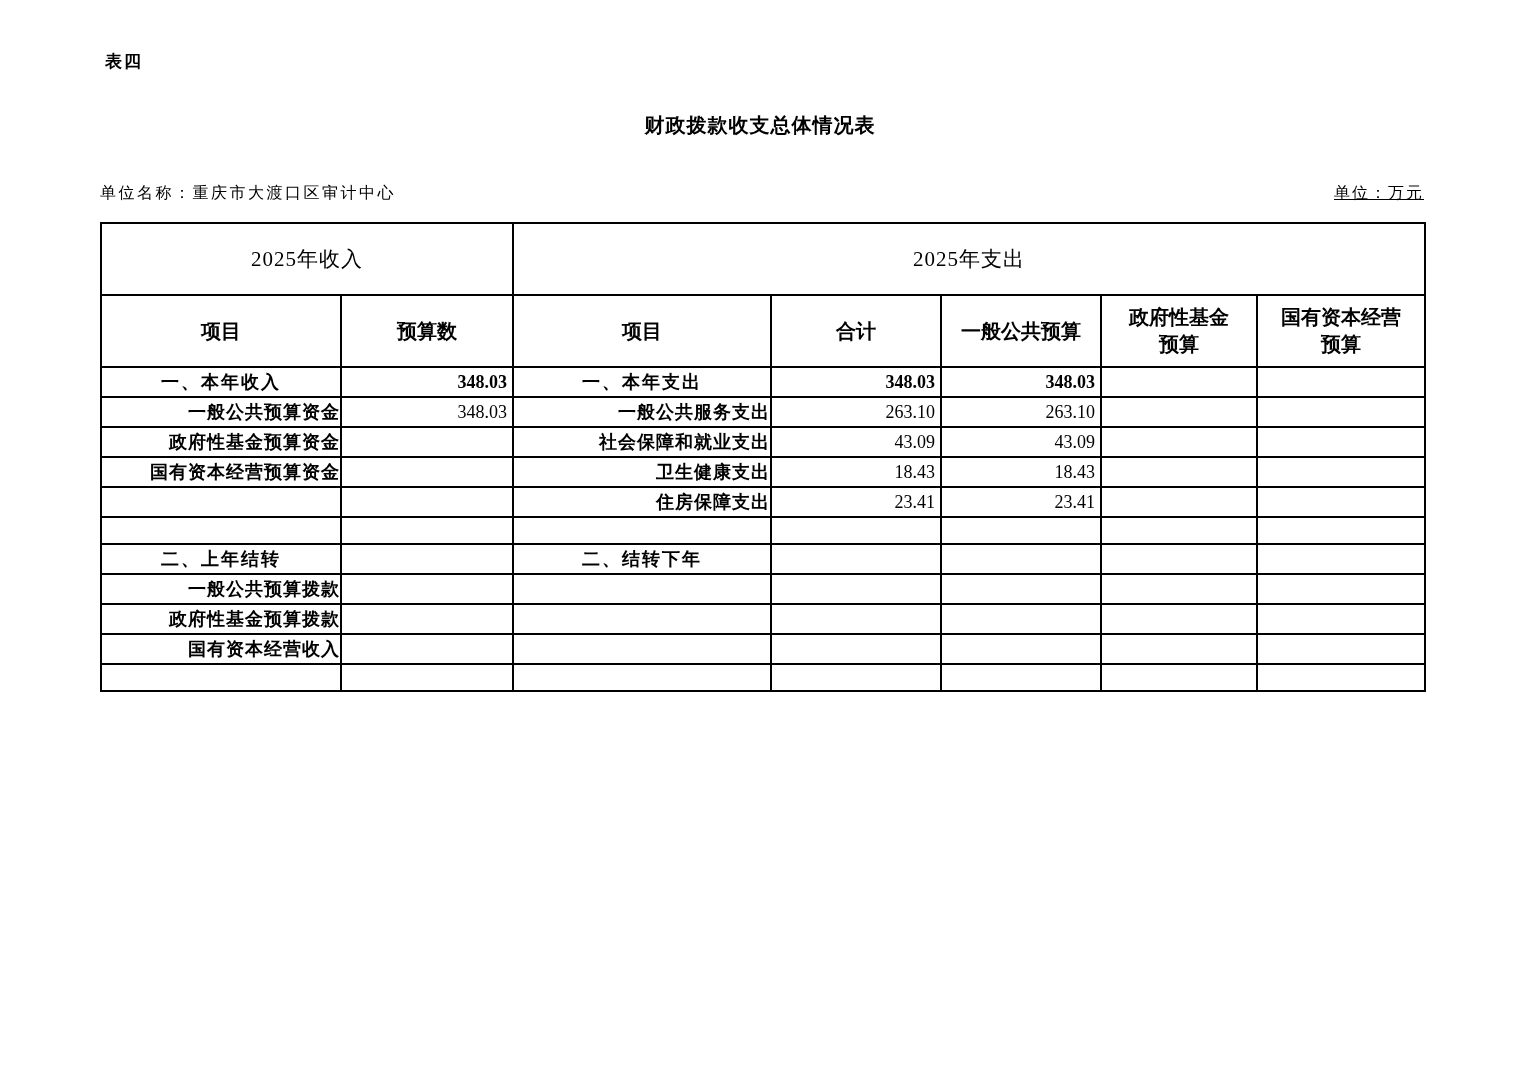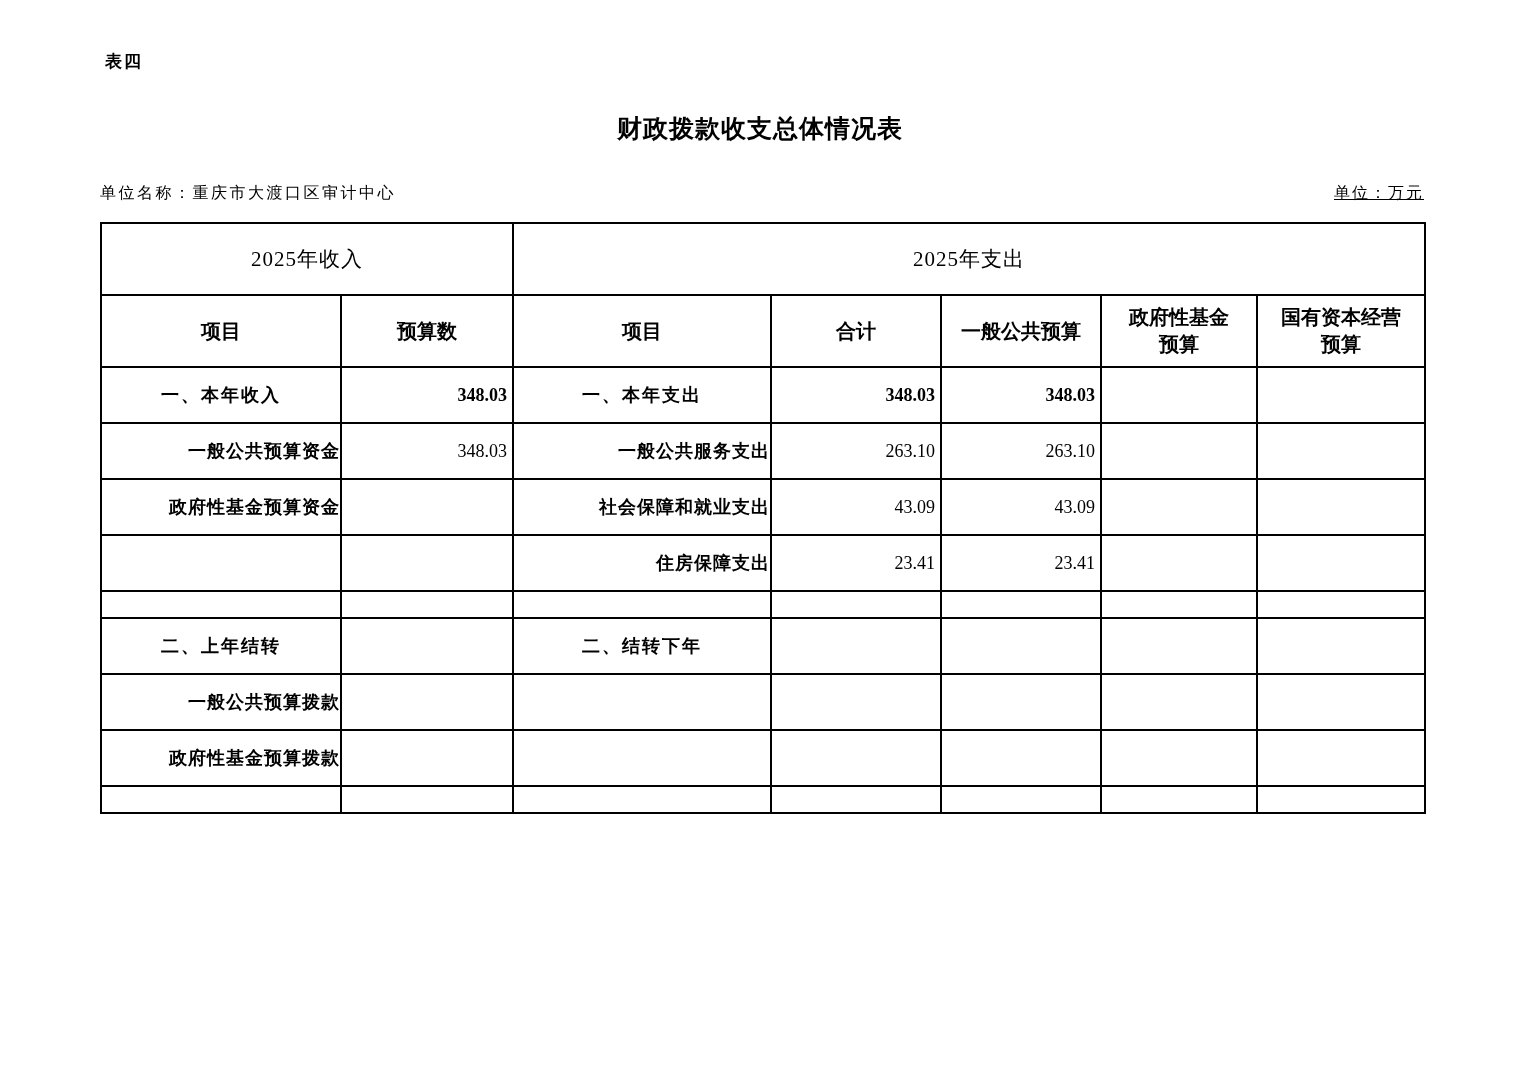--- a/index.html
+++ b/index.html
@@ -21,21 +21,21 @@
     font-size: 17px;
     font-weight: bold;
     letter-spacing: 2px;
   }
   .doc-title {
     position: absolute;
     left: 0;
     top: 112px;
     width: 100%;
     text-align: center;
-    font-size: 25px;
+    font-size: 20px;
     font-weight: bold;
     letter-spacing: 1px;
     font-family: "Liberation Serif", "DejaVu Serif", serif;
   }
   .meta-line {
     position: absolute;
     left: 100px;
     top: 183px;
     width: 1324px;
     display: flex;
@@ -73,21 +73,21 @@
   }
   thead tr.cols-row th {
     height: 72px;
     font-weight: bold;
     font-size: 20px;
     text-align: center;
     line-height: 1.35;
     white-space: pre-line;
     font-family: "Liberation Sans", "DejaVu Sans", sans-serif;
   }
-  tbody tr { height: 56px; }
+  tbody tr { height: 30px; }
   tbody tr.spacer { height: 27px; }
   tbody td.label {
     text-align: right;
     padding-left: 11px;
     letter-spacing: 1px;
     font-weight: bold;
   }
   tbody td.num {
     text-align: right;
     padding-right: 5px;
@@ -168,20 +168,29 @@
         <tr class="item">
           <td class="label">政府性基金预算资金</td>
           <td class="num"></td>
           <td class="label">社会保障和就业支出</td>
           <td class="num">43.09</td>
           <td class="num">43.09</td>
           <td class="num"></td>
           <td class="num"></td>
         </tr>
         <tr class="item">
+          <td class="label">国有资本经营预算资金</td>
+          <td class="num"></td>
+          <td class="label">卫生健康支出</td>
+          <td class="num">18.43</td>
+          <td class="num">18.43</td>
+          <td class="num"></td>
+          <td class="num"></td>
+        </tr>
+        <tr class="item">
           <td class="label"></td>
           <td class="num"></td>
           <td class="label">住房保障支出</td>
           <td class="num">23.41</td>
           <td class="num">23.41</td>
           <td class="num"></td>
           <td class="num"></td>
         </tr>
         <tr class="spacer">
           <td class="label"></td>
@@ -212,20 +221,29 @@
         </tr>
         <tr class="item">
           <td class="label">政府性基金预算拨款</td>
           <td class="num"></td>
           <td class="label"></td>
           <td class="num"></td>
           <td class="num"></td>
           <td class="num"></td>
           <td class="num"></td>
         </tr>
+        <tr class="item">
+          <td class="label">国有资本经营收入</td>
+          <td class="num"></td>
+          <td class="label"></td>
+          <td class="num"></td>
+          <td class="num"></td>
+          <td class="num"></td>
+          <td class="num"></td>
+        </tr>
         <tr class="spacer">
           <td class="label"></td>
           <td class="num"></td>
           <td class="label"></td>
           <td class="num"></td>
           <td class="num"></td>
           <td class="num"></td>
           <td class="num"></td>
         </tr>
       </tbody>

